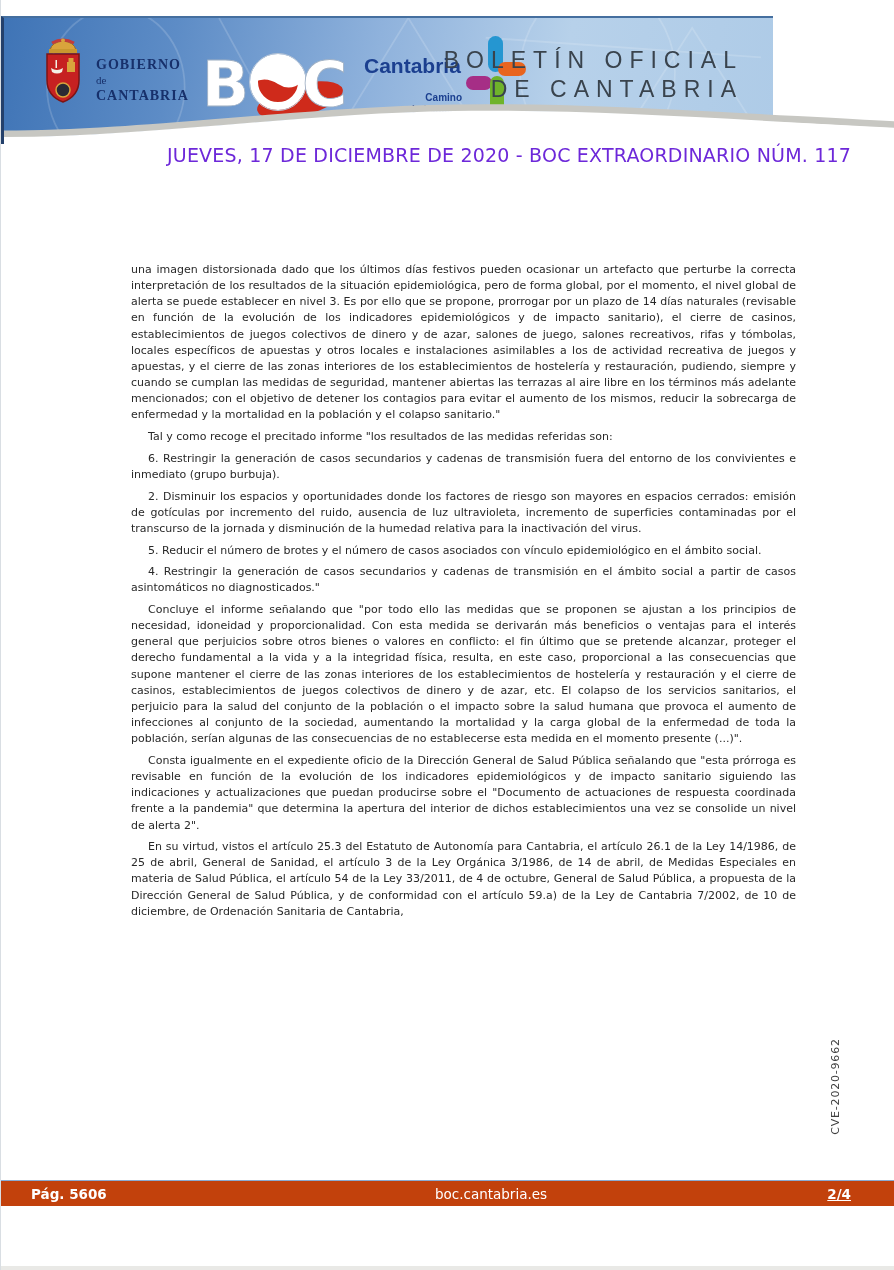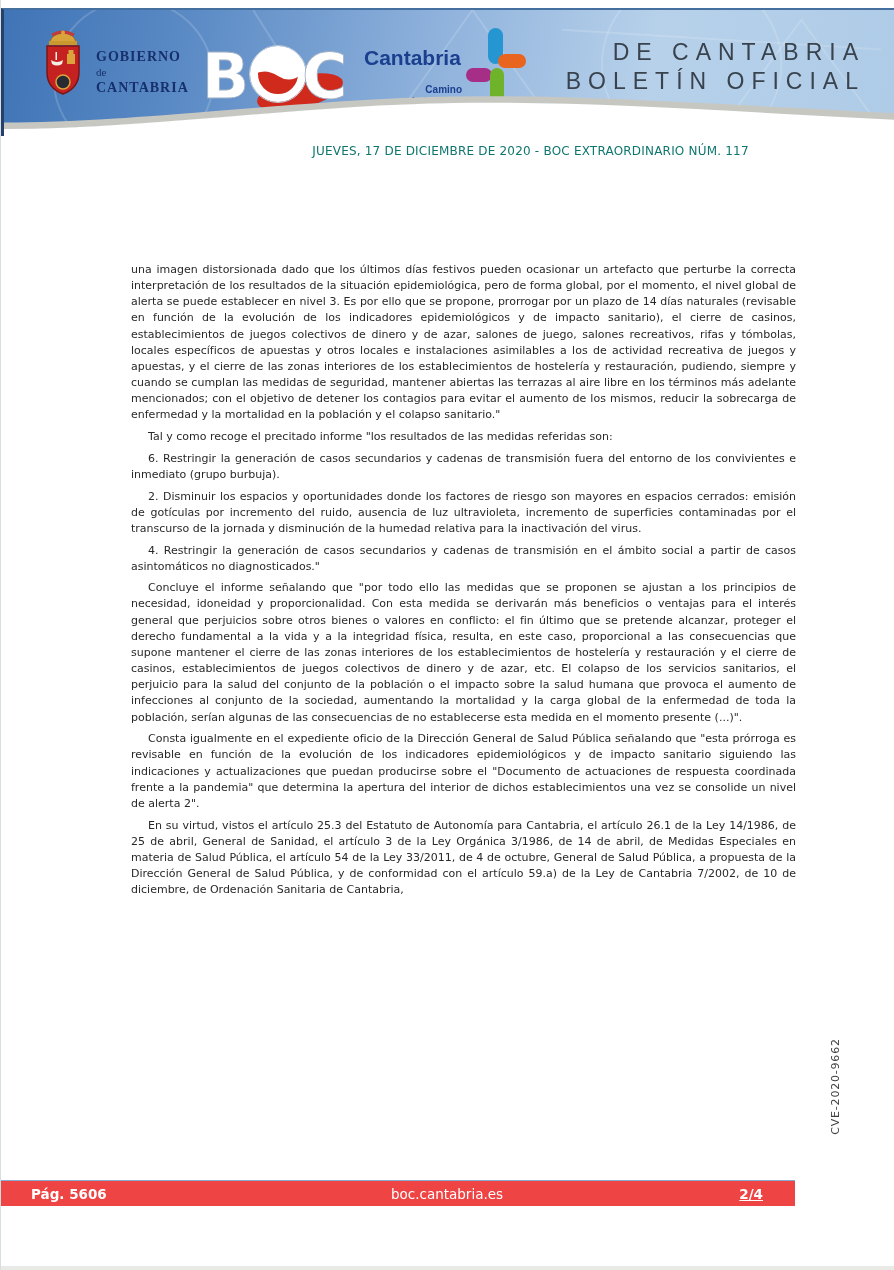--- a/index.html
+++ b/index.html
@@ -3,21 +3,21 @@
 <meta charset="utf-8">
 <style>
   html,body{margin:0;padding:0;background:#fff;}
   .page{
     position:relative;width:894px;height:1270px;background:#ffffff;
     font-family:"DejaVu Sans", sans-serif;overflow:hidden;
     border-left:1px solid #d9dee3;box-sizing:border-box;
   }
   
   .masthead{
-    position:absolute;top:8px;left:0;width:894px;height:128px;
+    position:absolute;top:16px;left:0;width:772px;height:128px;
     background:linear-gradient(100deg,#3f74b6 0%,#5d8cc6 22%,#8fb2dc 48%,#b7d1ea 72%,#aecbe7 100%);
     border-left:3px solid #24406b;border-top:2px solid #456f9f;box-sizing:border-box;
   }
   .masthead .watermark{position:absolute;inset:0;width:100%;height:100%;}
   .wave{position:absolute;left:0;bottom:0;width:894px;height:50px;}
   
   .gov-block{position:absolute;top:20px;left:36px;display:flex;align-items:flex-start;}
   .gov-text{margin-left:10px;margin-top:18px;font-family:"Liberation Serif", serif;color:#17306b;line-height:1.25;}
   .gov-line1,.gov-line3{font-size:14px;font-weight:bold;letter-spacing:1px;}
   .gov-line2{font-size:11px;}
@@ -29,47 +29,47 @@
   .cant-cross{position:absolute;top:0;left:102px;}
   .cant-sub{position:absolute;top:56px;left:48px;text-align:right;color:#1b3f8f;font-size:10px;line-height:1.2;font-weight:bold;font-family:"Liberation Sans",sans-serif;}
   
   .bo-title{
     position:absolute;top:28px;right:30px;text-align:right;color:#39434d;
     font-family:"Liberation Sans",sans-serif;font-size:23px;font-weight:400;
     letter-spacing:7px;line-height:29px;white-space:nowrap;
   }
   
   .dateline{
-    position:absolute;top:144px;left:166px;right:0;text-align:center;
-    color:#0f766e;font-size:12px;letter-spacing:0.2px;
+    position:absolute;top:144px;left:166px;right:0;text-align:left;
+    color:#6d28d9;font-size:19px;letter-spacing:0.2px;
   }
   
   .doc-body{
     position:absolute;top:226px;left:130px;width:665px;
     color:#282828;font-size:11px;line-height:16.15px;text-align:justify;margin-top:36px;
   }
   .doc-body p{margin:0 0 5.5px 0;text-indent:17px;}
   .doc-body p.no-indent{text-indent:0;}
   
   .cve-wrap{
     position:absolute;top:1038px;left:788px;width:92px;height:96px;
     display:flex;align-items:center;justify-content:center;
   }
   .cve-wrap span{
     transform:rotate(-90deg);white-space:nowrap;font-size:11px;color:#3f3f3f;letter-spacing:0.8px;
   }
   
   .footer-bar{
-    position:absolute;top:1180px;left:0;width:794px;height:26px;
-    background:#ef4444;border-top:1px solid #8aabd3;box-sizing:border-box;
+    position:absolute;top:1180px;left:0;width:894px;height:26px;
+    background:#c2410c;border-top:1px solid #8aabd3;box-sizing:border-box;
     display:flex;align-items:center;color:#ffffff;font-size:13.5px;
   }
   .footer-left{flex:0 0 auto;padding-left:30px;font-weight:600;}
   .footer-center{flex:1 1 auto;text-align:center;padding-left:48px;}
-  .footer-right{flex:0 0 auto;padding-right:32px;font-weight:600;text-decoration:underline;}
+  .footer-right{flex:0 0 auto;padding-right:44px;font-weight:600;text-decoration:underline;}
   .bottom-strip{position:absolute;bottom:0;left:0;width:894px;height:4px;background:#e9e9e6;}
 </style>
 </head>
 <body>
 
 <div class="page">
 
   <div class="masthead">
 
     <svg class="watermark" viewBox="0 0 894 128" preserveAspectRatio="none">
@@ -126,37 +126,38 @@
         <rect x="0" y="40" width="26" height="14" rx="7" fill="#a62e86"></rect>
         <rect x="24" y="40" width="14" height="50" rx="7" fill="#6fb32a"></rect>
       </svg>
       <div class="cant-sub">
         <div>Camino</div>
         <div>Lebaniego</div>
       </div>
     </div>
 
     <div class="bo-title">
+      <div>BOLETÍN OFICIAL</div>
       <div>DE CANTABRIA</div>
-      <div>BOLETÍN OFICIAL</div>
     </div>
 
     <svg class="wave" viewBox="0 0 894 50" preserveAspectRatio="none">
       <path d="M0,40 C140,40 300,16 450,14 C580,12 720,22 894,31" fill="none" stroke="#c7c7c2" stroke-width="7"></path>
       <path d="M0,43 C140,43 300,19 450,17 C580,15 720,25 894,34 L894,52 L0,52 Z" fill="#ffffff"></path>
     </svg>
   </div>
 
   <div class="dateline">JUEVES, 17 DE DICIEMBRE DE 2020 - BOC EXTRAORDINARIO NÚM. 117</div>
 
   <div class="doc-body">
     <p class="no-indent">una imagen distorsionada dado que los últimos días festivos pueden ocasionar un artefacto que perturbe la correcta interpretación de los resultados de la situación epidemiológica, pero de forma global, por el momento, el nivel global de alerta se puede establecer en nivel 3. Es por ello que se propone, prorrogar por un plazo de 14 días naturales (revisable en función de la evolución de los indicadores epidemiológicos y de impacto sanitario), el cierre de casinos, establecimientos de juegos colectivos de dinero y de azar, salones de juego, salones recreativos, rifas y tómbolas, locales específicos de apuestas y otros locales e instalaciones asimilables a los de actividad recreativa de juegos y apuestas, y el cierre de las zonas interiores de los establecimientos de hostelería y restauración, pudiendo, siempre y cuando se cumplan las medidas de seguridad, mantener abiertas las terrazas al aire libre en los términos más adelante mencionados; con el objetivo de detener los contagios para evitar el aumento de los mismos, reducir la sobrecarga de enfermedad y la mortalidad en la población y el colapso sanitario."</p>
     <p>Tal y como recoge el precitado informe "los resultados de las medidas referidas son:</p>
     <p>6. Restringir la generación de casos secundarios y cadenas de transmisión fuera del entorno de los convivientes e inmediato (grupo burbuja).</p>
     <p>2. Disminuir los espacios y oportunidades donde los factores de riesgo son mayores en espacios cerrados: emisión de gotículas por incremento del ruido, ausencia de luz ultravioleta, incremento de superficies contaminadas por el transcurso de la jornada y disminución de la humedad relativa para la inactivación del virus.</p>
+    <p>5. Reducir el número de brotes y el número de casos asociados con vínculo epidemiológico en el ámbito social.</p>
     <p>4. Restringir la generación de casos secundarios y cadenas de transmisión en el ámbito social a partir de casos asintomáticos no diagnosticados."</p>
     <p>Concluye el informe señalando que "por todo ello las medidas que se proponen se ajustan a los principios de necesidad, idoneidad y proporcionalidad. Con esta medida se derivarán más beneficios o ventajas para el interés general que perjuicios sobre otros bienes o valores en conflicto: el fin último que se pretende alcanzar, proteger el derecho fundamental a la vida y a la integridad física, resulta, en este caso, proporcional a las consecuencias que supone mantener el cierre de las zonas interiores de los establecimientos de hostelería y restauración y el cierre de casinos, establecimientos de juegos colectivos de dinero y de azar, etc. El colapso de los servicios sanitarios, el perjuicio para la salud del conjunto de la población o el impacto sobre la salud humana que provoca el aumento de infecciones al conjunto de la sociedad, aumentando la mortalidad y la carga global de la enfermedad de toda la población, serían algunas de las consecuencias de no establecerse esta medida en el momento presente (...)".</p>
     <p>Consta igualmente en el expediente oficio de la Dirección General de Salud Pública señalando que "esta prórroga es revisable en función de la evolución de los indicadores epidemiológicos y de impacto sanitario siguiendo las indicaciones y actualizaciones que puedan producirse sobre el "Documento de actuaciones de respuesta coordinada frente a la pandemia" que determina la apertura del interior de dichos establecimientos una vez se consolide un nivel de alerta 2".</p>
     <p>En su virtud, vistos el artículo 25.3 del Estatuto de Autonomía para Cantabria, el artículo 26.1 de la Ley 14/1986, de 25 de abril, General de Sanidad, el artículo 3 de la Ley Orgánica 3/1986, de 14 de abril, de Medidas Especiales en materia de Salud Pública, el artículo 54 de la Ley 33/2011, de 4 de octubre, General de Salud Pública, a propuesta de la Dirección General de Salud Pública, y de conformidad con el artículo 59.a) de la Ley de Cantabria 7/2002, de 10 de diciembre, de Ordenación Sanitaria de Cantabria,</p>
   </div>
 
   <div class="cve-wrap">
     <span>CVE-2020-9662</span>
   </div>
 

